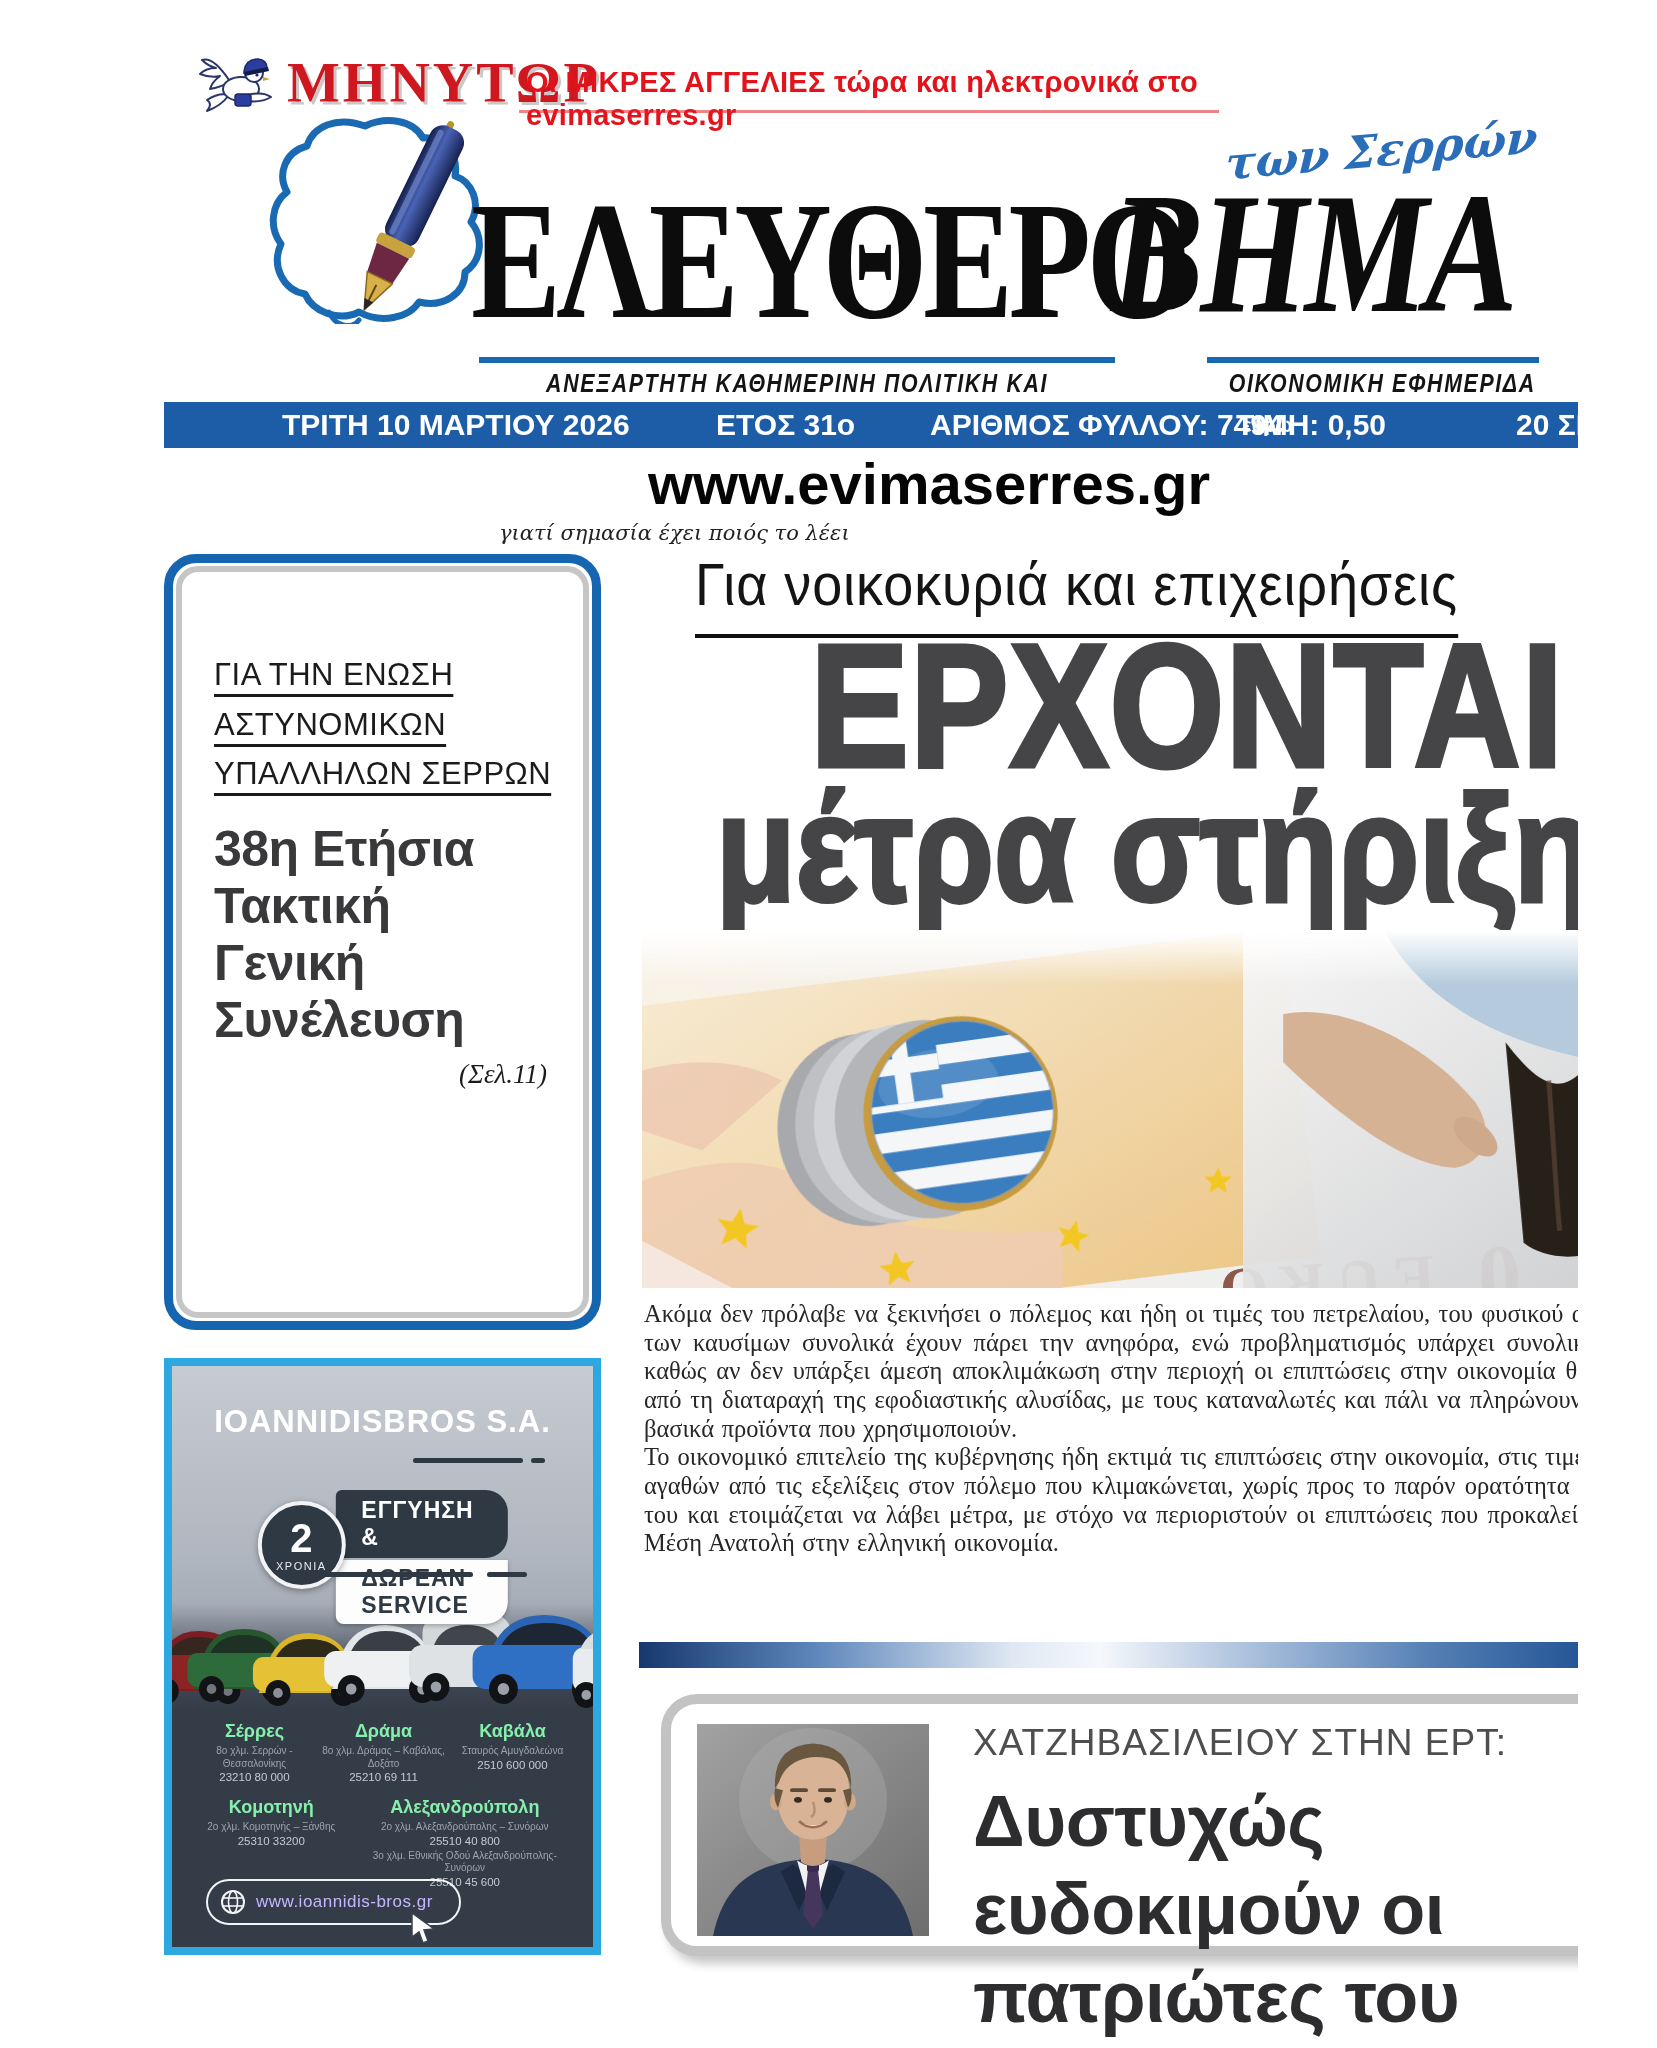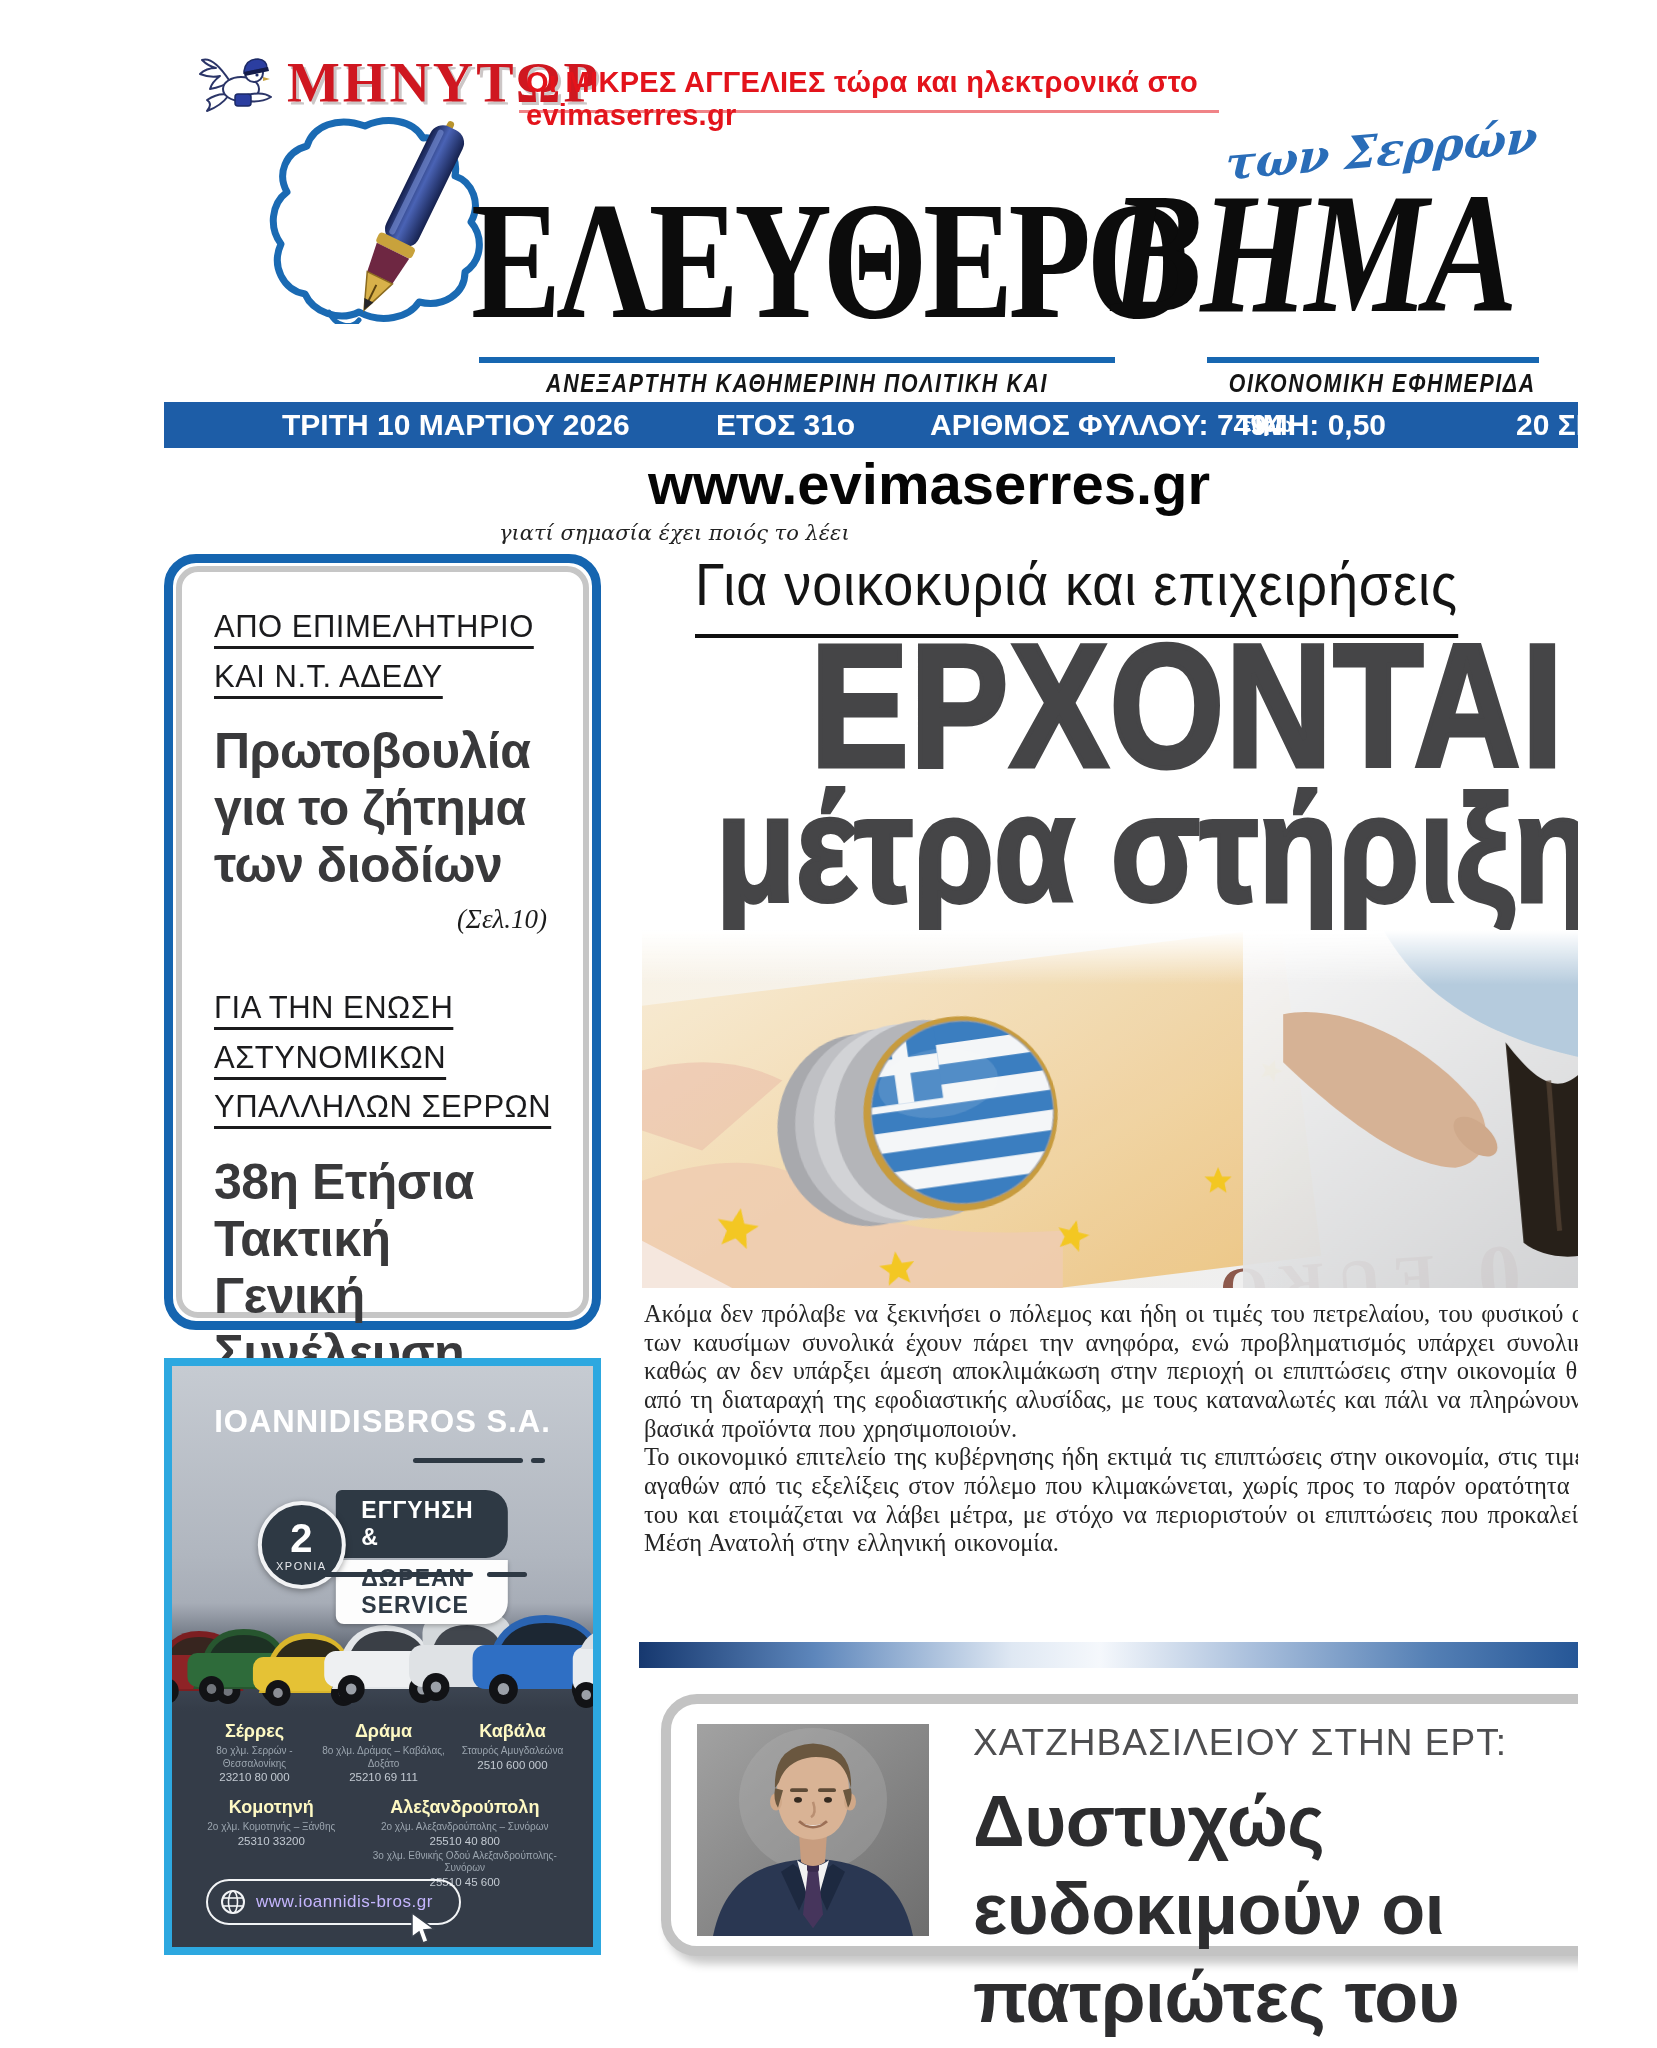--- a/index.html
+++ b/index.html
@@ -120,21 +120,21 @@
   .dash { position:absolute; background:#2e3944; height:5px; border-radius:3px; }
   .dash-top { width:110px; top:92px; right:70px; }
   .dash-top2 { width:14px; top:92px; right:48px; }
   .dash-bot { width:150px; top:206px; right:120px; }
   .dash-bot2 { width:40px; top:206px; right:66px; }
   .ad-cars { height:108px; flex:none; background:linear-gradient(180deg,#a7adb7 0%,#434c59 60%,#343c48 100%); }
   .ad-cars svg { display:block; width:100%; height:108px; }
   .ad-dark { flex:1; background:#343c48; color:#fff; padding:10px 16px 14px 18px; position:relative; }
   .loc-row { display:flex; }
   .loc { text-align:center; }
-  .loc-city { font-size:18px; font-weight:bold; color:#fef9c3; }
+  .loc-city { font-size:18px; font-weight:bold; color:#86efac; }
   .loc-addr { font-size:10px; color:#9aa4ae; margin-top:3px; line-height:1.25; }
   .loc-phone { font-size:11.5px; color:#c3cad2; margin-top:1px; }
   .row1 .loc { flex:1; }
   .row2 { margin-top:14px; }
   .row2 .loc:nth-child(1) { flex:0 0 42%; }
   .row2 .loc:nth-child(2) { flex:0 0 58%; }
   .web-pill {
     position:absolute; left:34px; bottom:22px; display:inline-flex; align-items:center; gap:10px;
     border:2.5px solid #f2f4f6; border-radius:999px; padding:8px 26px 8px 12px;
   }
@@ -246,25 +246,20 @@
         <span class="ib-cur">ευρω</span>
       </span>
     <span class="ib-pages">20 ΣΕΛΙΔΕΣ</span>
   </div>
 
   <div class="site-url">www.evimaserres.gr</div>
   <div class="site-tagline">γιατί σημασία έχει ποιός το λέει</div>
 
   <div class="side-box">
     <div class="side-box-inner">
-      <div>
-        <div class="story-kicker k1">ΑΠΟ ΕΠΙΜΕΛΗΤΗΡΙΟ ΚΑΙ Ν.Τ. ΑΔΕΔΥ</div>
-        <div class="story-headline">Πρωτοβουλία για το ζήτημα των διοδίων</div>
-        <div class="story-ref">(Σελ.10)</div>
-      </div>
       <div class="story2">
         <div class="story-kicker k2">ΓΙΑ ΤΗΝ ΕΝΩΣΗ ΑΣΤΥΝΟΜΙΚΩΝ ΥΠΑΛΛΗΛΩΝ ΣΕΡΡΩΝ</div>
         <div class="story-headline">38η Ετήσια Τακτική Γενική Συνέλευση</div>
         <div class="story-ref">(Σελ.11)</div>
       </div>
     </div>
   </div>
 
   <div class="ad-box">
     <div class="ad-gray">

